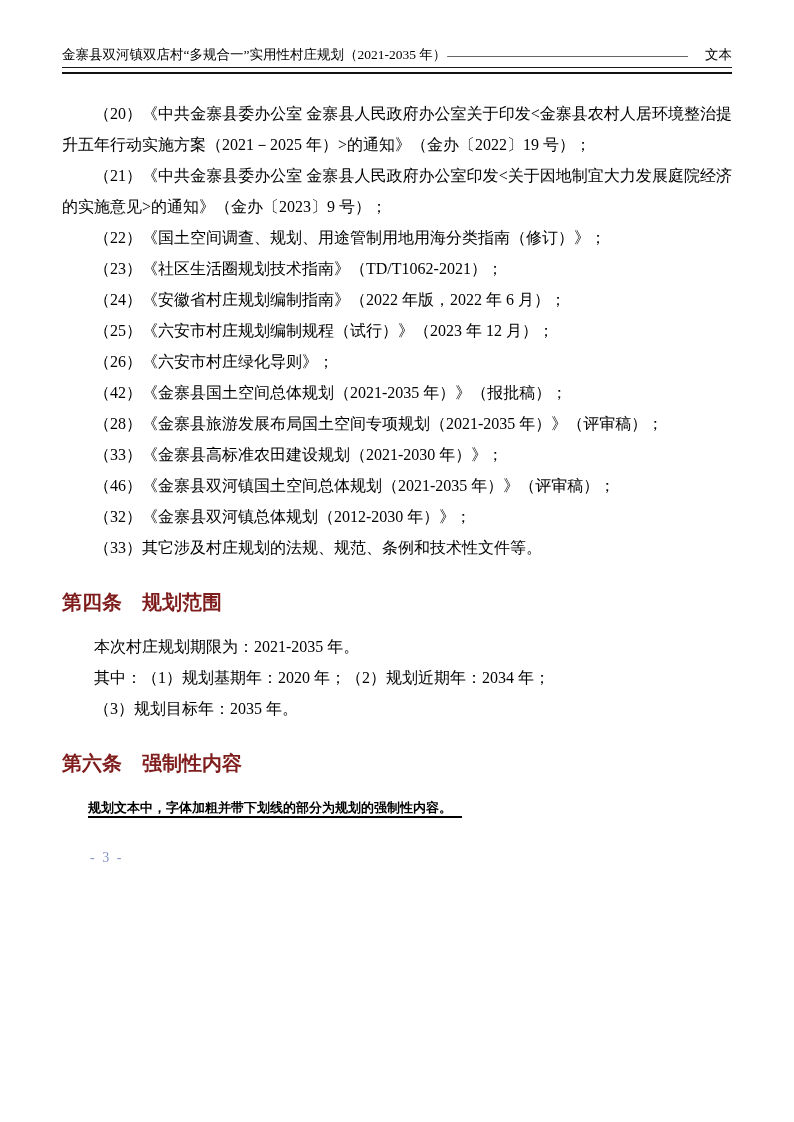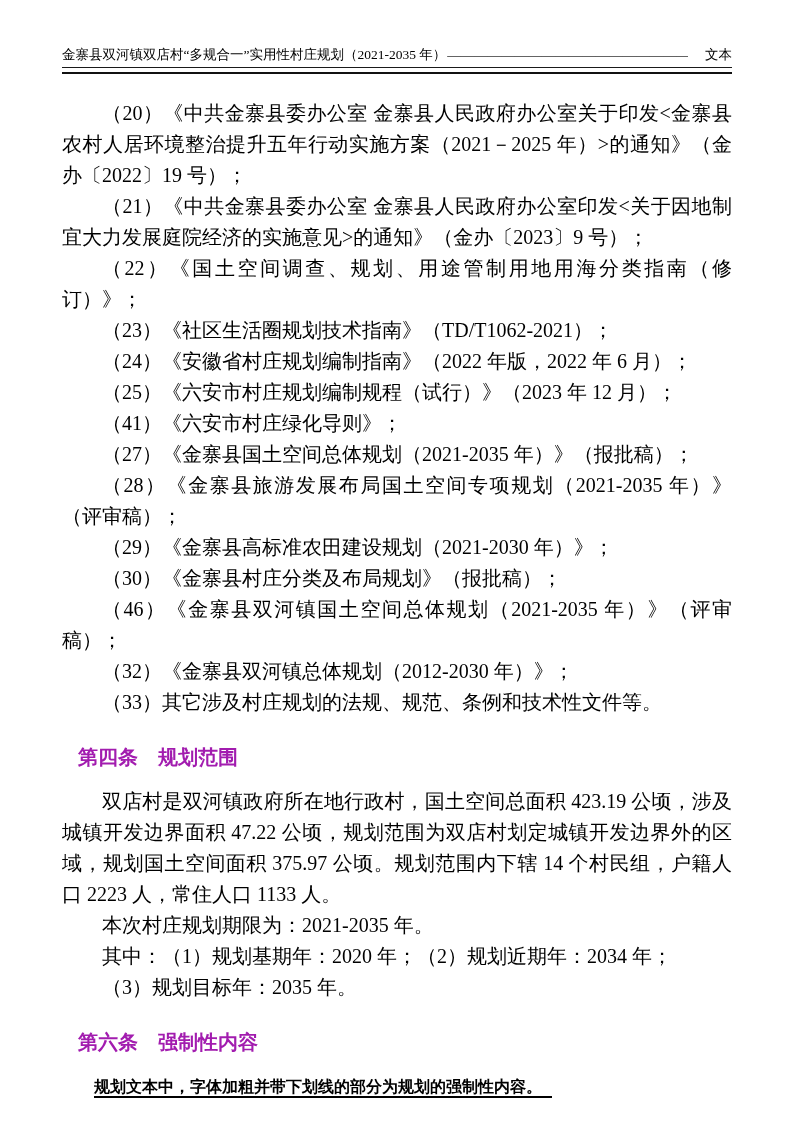--- a/index.html
+++ b/index.html
@@ -43,36 +43,36 @@
   .header-tail { flex: 0 0 auto; margin-left: 16px; }
   .header-rule {
     height: 0;
     border-top: 2.5px solid #111111;
     margin-top: 4px;
   }
 
   
   .content { margin-top: 24px; }
   p.ref, p.body-par {
-    font-size: 20px;
+    font-size: 16px;
     line-height: 31px;
     margin: 0;
     text-indent: 2em;
     text-align: justify;
   }
   h2.clause {
     font-family: "Liberation Sans", sans-serif;
     font-weight: bold;
     font-size: 20px;
     line-height: 28px;
-    margin: 25px 0 15px 16px;
-    color: #a21caf;
+    margin: 25px 0 15px 0;
+    color: #7f1d1d;
   }
   p.mandatory {
-    font-size: 16px;
+    font-size: 13px;
     line-height: 31px;
     margin: 0;
     text-indent: 2em;
     font-family: "Liberation Sans", sans-serif;
     font-weight: bold;
   }
   p.mandatory .u {
     border-bottom: 2px solid #000;
     padding-bottom: 1px;
     padding-right: 10px;
@@ -102,31 +102,29 @@
   </div>
 
   <div class="content">
 
     <p class="ref">（20）《中共金寨县委办公室 金寨县人民政府办公室关于印发&lt;金寨县农村人居环境整治提升五年行动实施方案（2021－2025 年）&gt;的通知》（金办〔2022〕19 号）；</p>
     <p class="ref">（21）《中共金寨县委办公室 金寨县人民政府办公室印发&lt;关于因地制宜大力发展庭院经济的实施意见&gt;的通知》（金办〔2023〕9 号）；</p>
     <p class="ref">（22）《国土空间调查、规划、用途管制用地用海分类指南（修订）》；</p>
     <p class="ref">（23）《社区生活圈规划技术指南》（TD/T1062-2021）；</p>
     <p class="ref">（24）《安徽省村庄规划编制指南》（2022 年版，2022 年 6 月）；</p>
     <p class="ref">（25）《六安市村庄规划编制规程（试行）》（2023 年 12 月）；</p>
-    <p class="ref">（41）《六安市村庄绿化导则》；</p>
-    <p class="ref">（27）《金寨县国土空间总体规划（2021-2035 年）》（报批稿）；</p>
+    <p class="ref">（26）《六安市村庄绿化导则》；</p>
+    <p class="ref">（42）《金寨县国土空间总体规划（2021-2035 年）》（报批稿）；</p>
     <p class="ref">（28）《金寨县旅游发展布局国土空间专项规划（2021-2035 年）》（评审稿）；</p>
-    <p class="ref">（29）《金寨县高标准农田建设规划（2021-2030 年）》；</p>
-    <p class="ref">（30）《金寨县村庄分类及布局规划》（报批稿）；</p>
+    <p class="ref">（33）《金寨县高标准农田建设规划（2021-2030 年）》；</p>
     <p class="ref">（46）《金寨县双河镇国土空间总体规划（2021-2035 年）》（评审稿）；</p>
     <p class="ref">（32）《金寨县双河镇总体规划（2012-2030 年）》；</p>
     <p class="ref">（33）其它涉及村庄规划的法规、规范、条例和技术性文件等。</p>
 
     <h2 class="clause">第四条　规划范围</h2>
-    <p class="body-par">双店村是双河镇政府所在地行政村，国土空间总面积 423.19 公顷，涉及城镇开发边界面积 47.22 公顷，规划范围为双店村划定城镇开发边界外的区域，规划国土空间面积 375.97 公顷。规划范围内下辖 14 个村民组，户籍人口 2223 人，常住人口 1133 人。</p>
 
     <p class="body-par">本次村庄规划期限为：2021-2035 年。</p>
     <p class="body-par">其中：（1）规划基期年：2020 年；（2）规划近期年：2034 年；</p>
     <p class="body-par">（3）规划目标年：2035 年。</p>
 
     <h2 class="clause">第六条　强制性内容</h2>
     <p class="mandatory"><span class="u">规划文本中，字体加粗并带下划线的部分为规划的强制性内容。</span></p>
 
     <div class="footer">- 3 -</div>
   </div>

